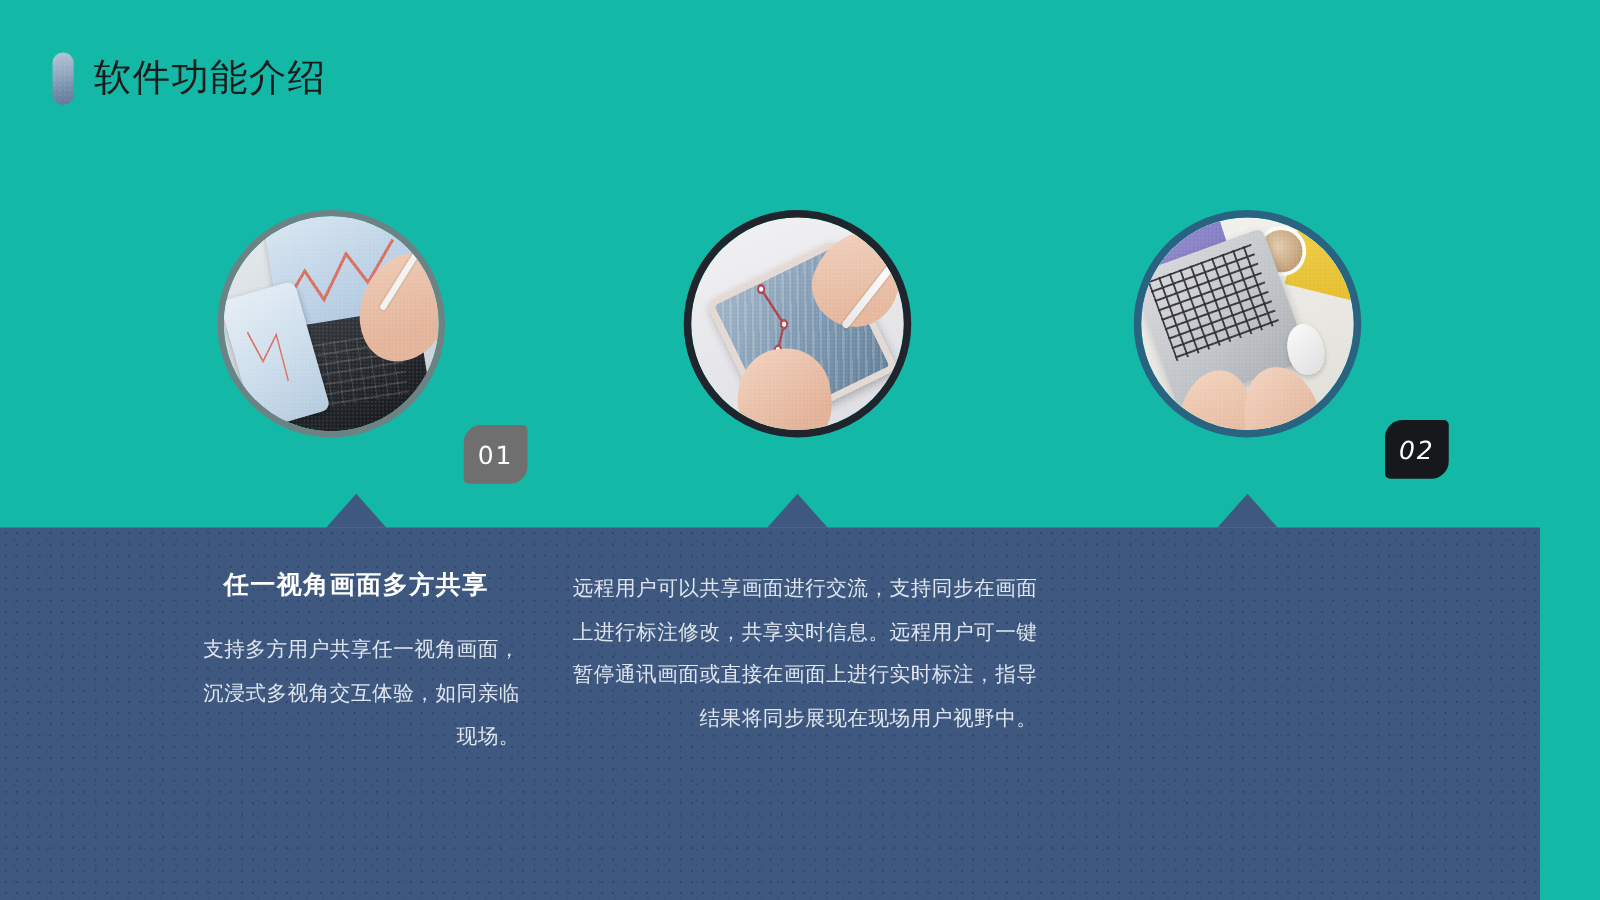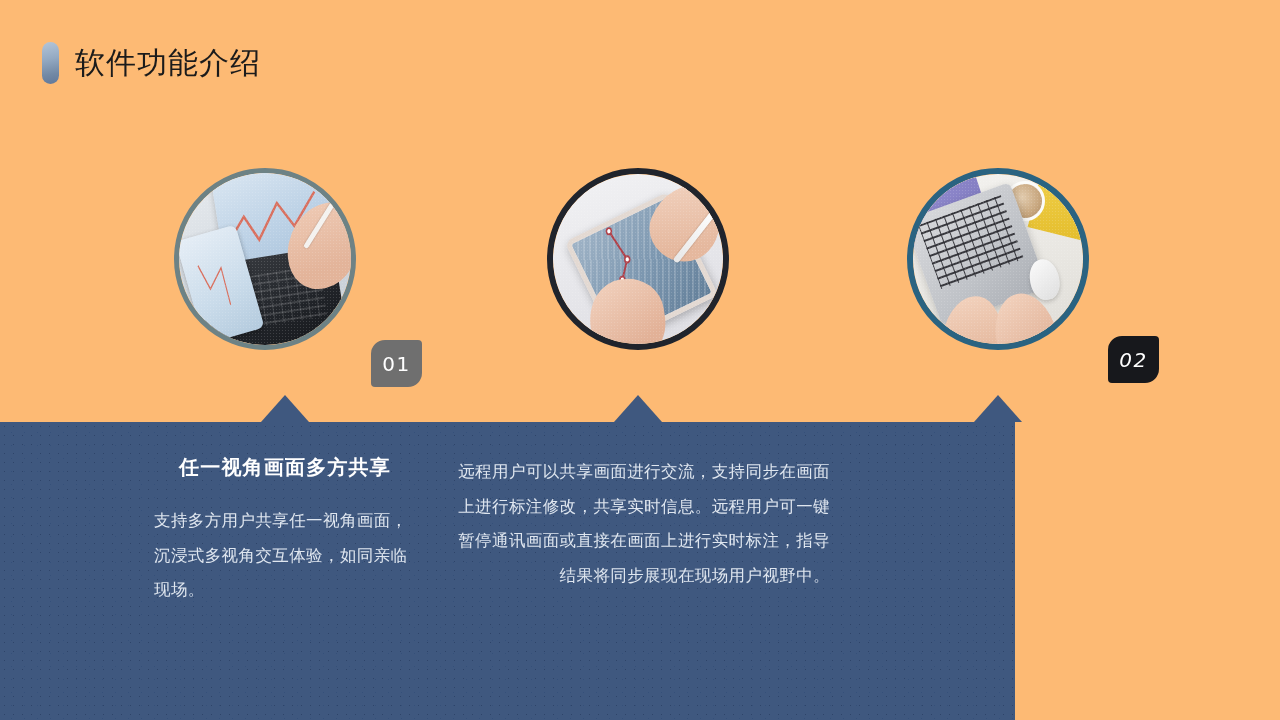--- a/index.html
+++ b/index.html
@@ -12,21 +12,21 @@
     height: 720px;
     overflow: hidden;
     font-family: "Liberation Sans", "DejaVu Sans", sans-serif;
     position: relative;
   }
 
   
   .slide {
     position: absolute;
     inset: 0;
-    background: #fdba74;
+    background: #14b8a6;
   }
 
   
   .header {
     position: absolute;
     left: 42px;
     top: 42px;
     display: flex;
     align-items: center;
     gap: 16px;
@@ -249,21 +249,21 @@
     margin-left: 31px;
   }
   .badge.b1 { left: 166px; top: 172px; background: #6f6f6f; }
   .badge.b2 { left: 530px; top: 168px; background: #17181c; font-style: italic; }
 
   
   .panel {
     position: absolute;
     left: 0;
     top: 422px;
-    width: 1015px;
+    width: 1232px;
     height: 298px;
     background: #3f587f;
     background-image:
       radial-gradient(#2e4469 0.9px, transparent 1px),
       radial-gradient(#35507a 0.8px, transparent 1px);
     background-size: 9px 9px, 13px 13px;
     background-position: 0 0, 5px 4px;
   }
   .notch {
     position: absolute;
@@ -296,21 +296,21 @@
     font-weight: bold;
     letter-spacing: 1.2px;
     margin-bottom: 22px;
   }
   .col-body {
     color: #dfe6ef;
     font-size: 16.5px;
     line-height: 2.1;
     letter-spacing: .4px;
   }
-  .col.k1 .col-body { text-align: left; padding: 0 34px; }
+  .col.k1 .col-body { text-align: right; padding: 0 34px; font-family: Liberation Serif, serif; }
   .col.k2 .col-body { text-align: right; padding: 0 8px; }
   .col.k3 .col-body { text-align: left;  padding: 0 28px; }
   .col.k3 .col-body { margin-top: 22px; }
   .col.k1 .col-body { margin-top: 20px; }
 </style>
 </head>
 <body>
 
 <div class="slide">
 

